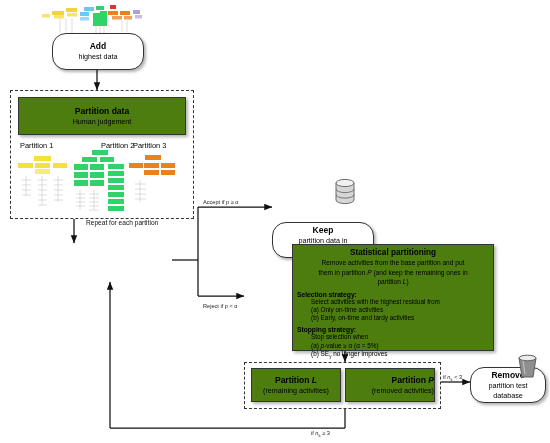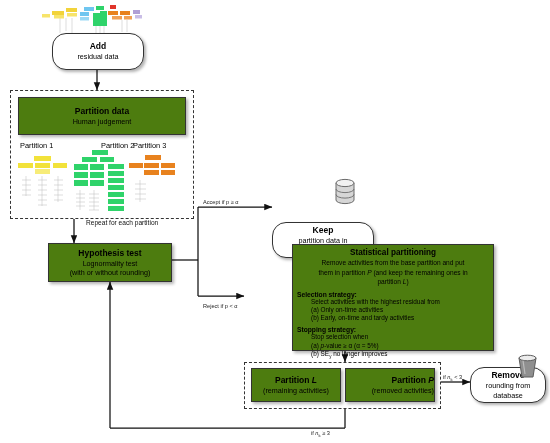--- a/index.html
+++ b/index.html
@@ -102,21 +102,21 @@
       <rect x="76" y="14" width="10" height="3.5" fill="#f0a055"></rect>
       <rect x="88" y="14" width="8" height="3.5" fill="#f0a055"></rect>
       <rect x="97" y="8" width="7" height="4" fill="#b09fd6"></rect>
       <rect x="99" y="13" width="7" height="3.5" fill="#c9bde6"></rect>
       <rect x="6" y="12" width="8" height="3.5" fill="#f7e46a"></rect>
     </g>
   </svg>
 
   <div class="node rounded" style="left:52px;top:33px;width:92px;height:37px;">
     <div class="title">Add</div>
-    <div class="sub">residual data</div>
+    <div class="sub">highest data</div>
   </div>
 
   <div class="node dashgroup" style="left:10px;top:90px;width:184px;height:129px;"></div>
 
   <div class="node rect" style="left:18px;top:97px;width:168px;height:38px;">
     <div class="title">Partition data</div>
     <div class="sub">Human judgement</div>
   </div>
 
   <div class="pcap" style="left:20px;top:141px;">Partition 1</div>
@@ -175,25 +175,20 @@
       <rect x="1" y="11" width="14" height="5" fill="#e8821e"></rect>
       <rect x="16" y="11" width="15" height="5" fill="#e8821e"></rect>
       <rect x="33" y="11" width="14" height="5" fill="#e8821e"></rect>
       <rect x="16" y="18" width="15" height="5" fill="#e8821e"></rect>
       <rect x="33" y="18" width="14" height="5" fill="#e8821e"></rect>
     </g>
   </svg>
 
   <div class="grp-label" style="left:86px;top:219px;">Repeat for each partition</div>
 
-  <div class="node rect" style="left:48px;top:243px;width:124px;height:39px;">
-    <div class="title">Hypothesis test</div>
-    <div class="sub">Lognormality test</div>
-    <div class="sub">(with or without rounding)</div>
-  </div>
 
   <div class="edge-label" style="left:203px;top:199px;">Accept if p ≥ α</div>
   <div class="edge-label" style="left:203px;top:303px;">Reject if p &lt; α</div>
 
   <div class="node rounded" style="left:272px;top:190px;width:102px;height:36px;margin-top:32px;">
     <div class="title">Keep</div>
     <div class="sub">partition data in</div>
     <div class="sub">database</div>
   </div>
   <svg class="db" style="left:333px;top:178px;" width="24" height="28" viewBox="0 0 24 28" xmlns="http://www.w3.org/2000/svg">
@@ -227,21 +222,21 @@
   <div class="node rect" style="left:345px;top:368px;width:90px;height:34px;align-items:flex-end;">
     <div class="title">Partition <i>P</i></div>
     <div class="sub">(removed activities)</div>
   </div>
 
   <div class="edge-label" style="left:443px;top:374px;">if <i>n</i><sub style="font-size:75%">k</sub> &lt; 3</div>
   <div class="edge-label" style="left:311px;top:430px;">if <i>n</i><sub style="font-size:75%">k</sub> ≥ 3</div>
 
   <div class="node rounded" style="left:470px;top:367px;width:76px;height:36px;">
     <div class="title">Remove</div>
-    <div class="sub">rounding from</div>
+    <div class="sub">partition test</div>
     <div class="sub">database</div>
   </div>
   <svg class="bin" style="left:515px;top:352px;" width="25" height="28" viewBox="0 0 25 28" xmlns="http://www.w3.org/2000/svg">
     <path d="M4 6 L7 25 h11 L21 6 z" fill="#8f8f8f" stroke="#5d5d5d" stroke-width="1"></path>
     <ellipse cx="12.5" cy="6" rx="8.5" ry="2.8" fill="#ececec" stroke="#5d5d5d" stroke-width="1"></ellipse>
     <path d="M8 8.5 L10 22" stroke="#bdbdbd" stroke-width="1.2" fill="none"></path>
   </svg>
 
 </div>
 

